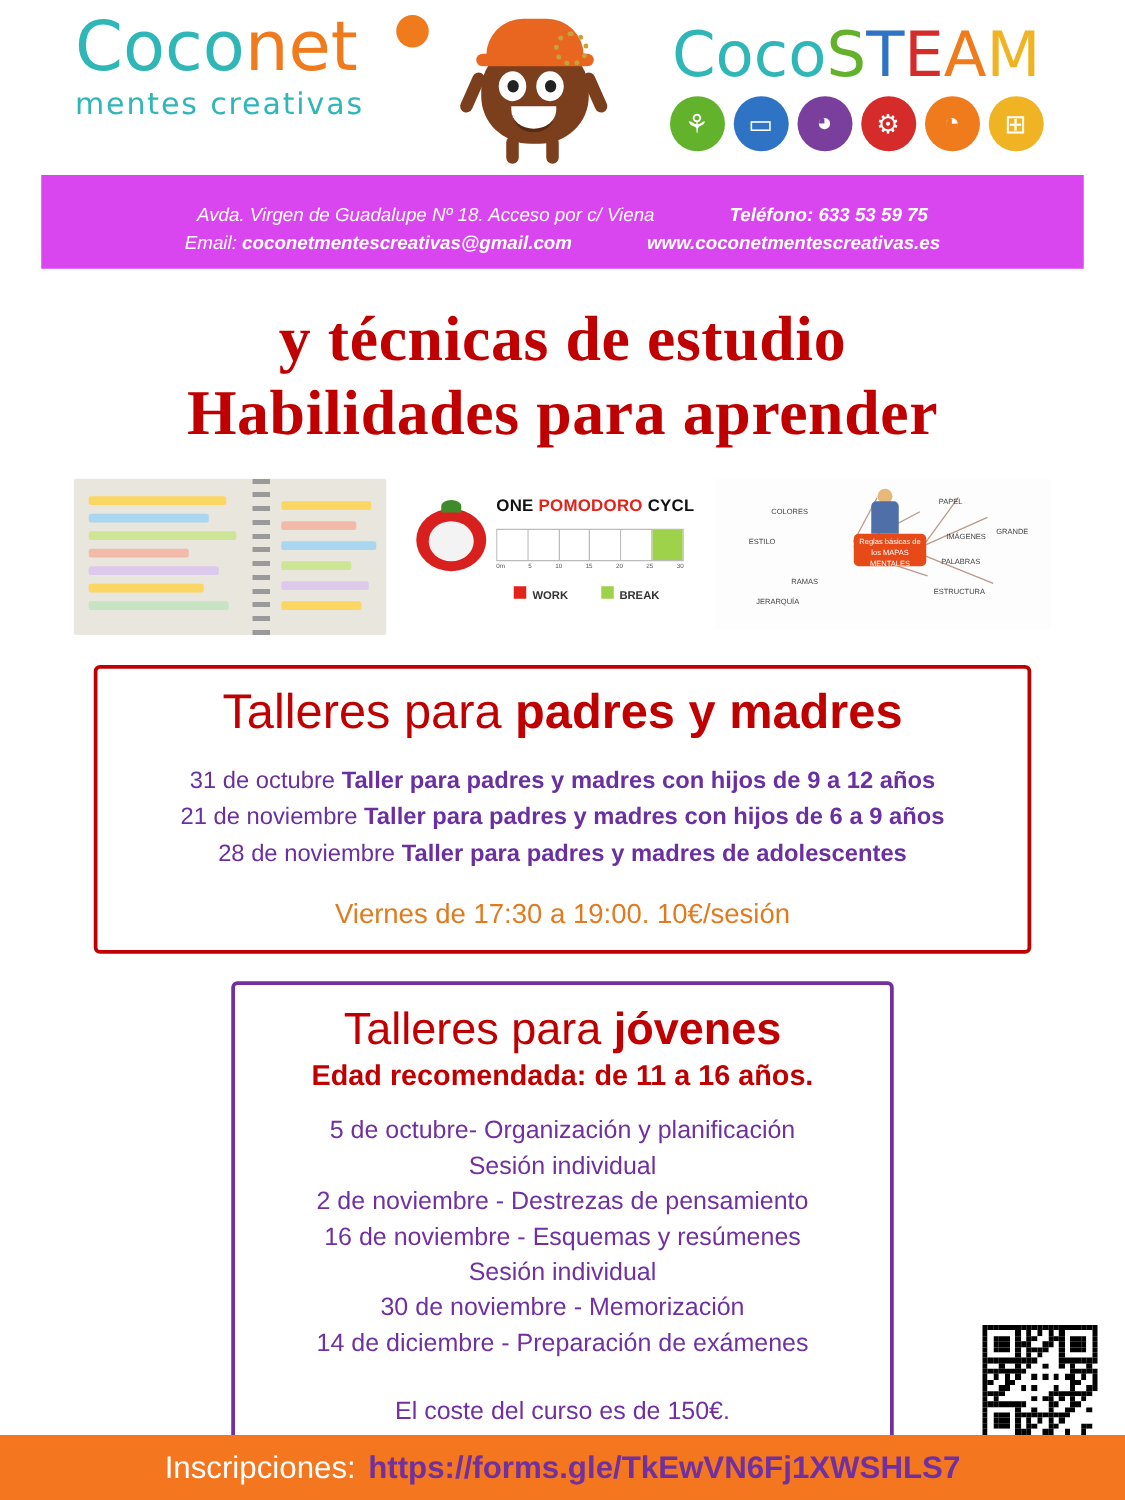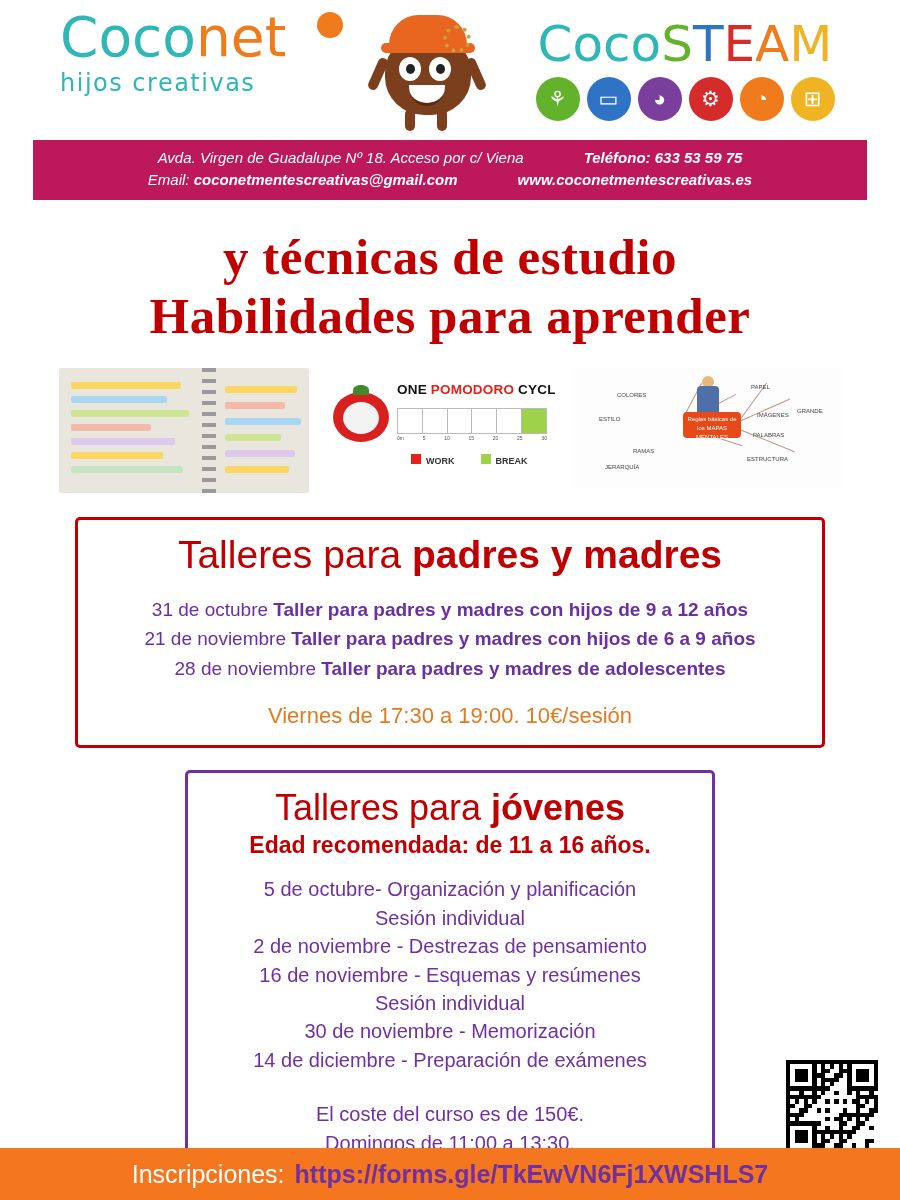--- a/index.html
+++ b/index.html
@@ -192,24 +192,24 @@
   }
   .si-green { background: #62b22c; }
   .si-blue { background: #2f73c4; }
   .si-purple { background: #7a3f9d; }
   .si-red { background: #d62b2b; }
   .si-orange { background: #f07b1d; }
   .si-yellow { background: #f0b323; }
 
   
   .contact-bar {
-    background: #be185d;
+    background: #d946ef;
     color: #fff;
     margin: 0 33px;
-    padding: 7px 0 9px 0;
+    padding: 22px 0 9px 0;
     text-align: center;
     font-size: 15px;
     font-style: italic;
   }
   .contact-row {
     display: flex;
     justify-content: center;
     gap: 60px;
     line-height: 1.45;
   }
@@ -505,21 +505,21 @@
 
 <div class="page">
 
   <div class="header">
 
     <div class="coconet-logo">
       <div class="coconet-word">
         <span class="c-teal">Coco</span><span class="c-orange">net</span>
         <span class="dot-orange"></span>
       </div>
-      <div class="coconet-sub">hijos creativas</div>
+      <div class="coconet-sub">mentes creativas</div>
     </div>
 
     <div class="mascot">
       <div class="mascot-arm l"></div>
       <div class="mascot-arm r"></div>
       <div class="mascot-body"></div>
       <div class="mascot-hat"></div>
       <div class="mascot-hat-brim"></div>
       <div class="mascot-gear"></div>
       <div class="mascot-eye left">

